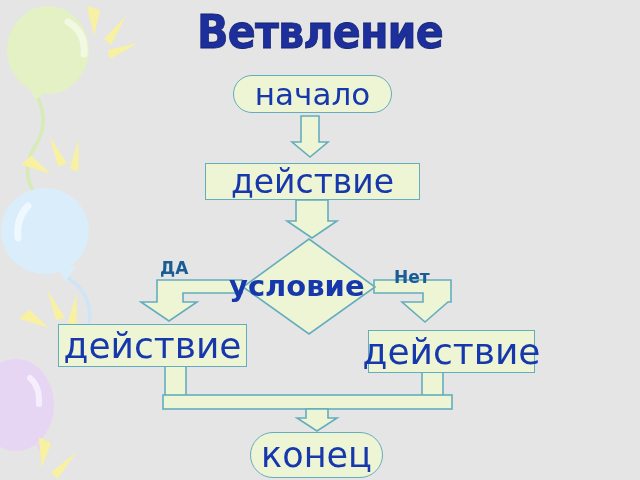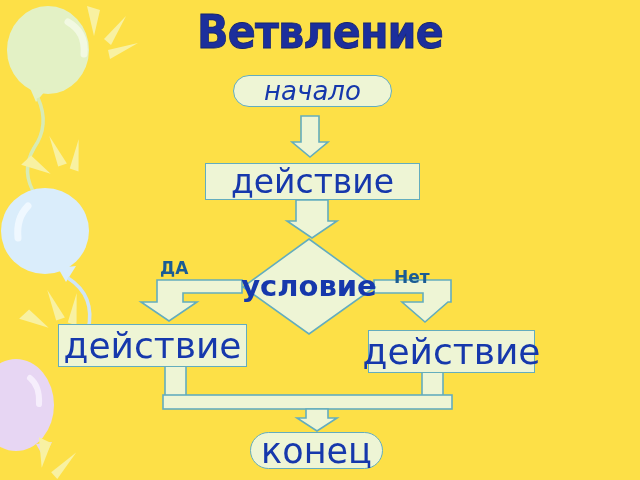--- a/index.html
+++ b/index.html
@@ -3,43 +3,43 @@
 <meta charset="utf-8">
 <style>
   :root{
     --title_text:#1c2f9c; --flow_text:#1638ac; --branch_label:#1a5c94;
     --shape_fill:#eef5d5; --shape_stroke:#63adbe;
     --balloon_green:#e3f1c5; --balloon_blue:#daedfb; --balloon_purple:#e7d6f3;
     --sparkle:#f8f1a2; --string_green:#d7ebb6; --string_blue:#cfe5f6;
   }
   html,body{margin:0;padding:0;background:#666;}
   .slide{
-    position:relative;width:640px;height:480px;background:#fde047;
+    position:relative;width:640px;height:480px;background:#e5e5e5;
     overflow:hidden;font-family:"DejaVu Sans","Liberation Sans",sans-serif;
   }
   .bg-svg,.flow-svg{position:absolute;left:0;top:0;width:640px;height:480px;}
   .slide-title{
     position:absolute;left:0;right:0;top:4px;text-align:center;
     font-size:47px;font-weight:bold;color:var(--title_text);
     transform:scaleX(.88);letter-spacing:-1px;
     -webkit-text-stroke:0.8px #16246e;
   }
   .node{
     position:absolute;display:flex;align-items:center;justify-content:center;
     background:var(--shape_fill);border:1.6px solid var(--shape_stroke);
     color:var(--flow_text);box-sizing:border-box;white-space:nowrap;
   }
   .stadium{border-radius:23px;}
-  .node-start{left:233px;top:75px;width:159px;height:32px;font-size:26px;border-radius:19px;font-style:italic;}
+  .node-start{left:233px;top:75px;width:159px;height:38px;font-size:31px;border-radius:19px;}
   .node-action-top{left:205px;top:163px;width:215px;height:37px;font-size:33px;}
   .node-action-yes{left:58px;top:324px;width:189px;height:43px;font-size:36px;}
   .node-action-no{left:368px;top:330px;width:167px;height:43px;font-size:36px;}
-  .node-end{left:250px;top:432px;width:133px;height:37px;font-size:35px;}
+  .node-end{left:250px;top:432px;width:133px;height:46px;font-size:35px;}
   .diamond-label{
-    position:absolute;left:229px;top:269px;width:160px;text-align:center;
+    position:absolute;left:229px;top:269px;width:160px;text-align:left;
     font-size:29px;font-weight:bold;color:var(--flow_text);white-space:nowrap;
   }
   .branch-label{
     position:absolute;font-size:17px;font-weight:bold;color:var(--branch_label);
   }
   .branch-yes{left:160px;top:258px;}
   .branch-no{left:394px;top:259px;margin-top:8px;}
 </style>
 </head>
 <body>

